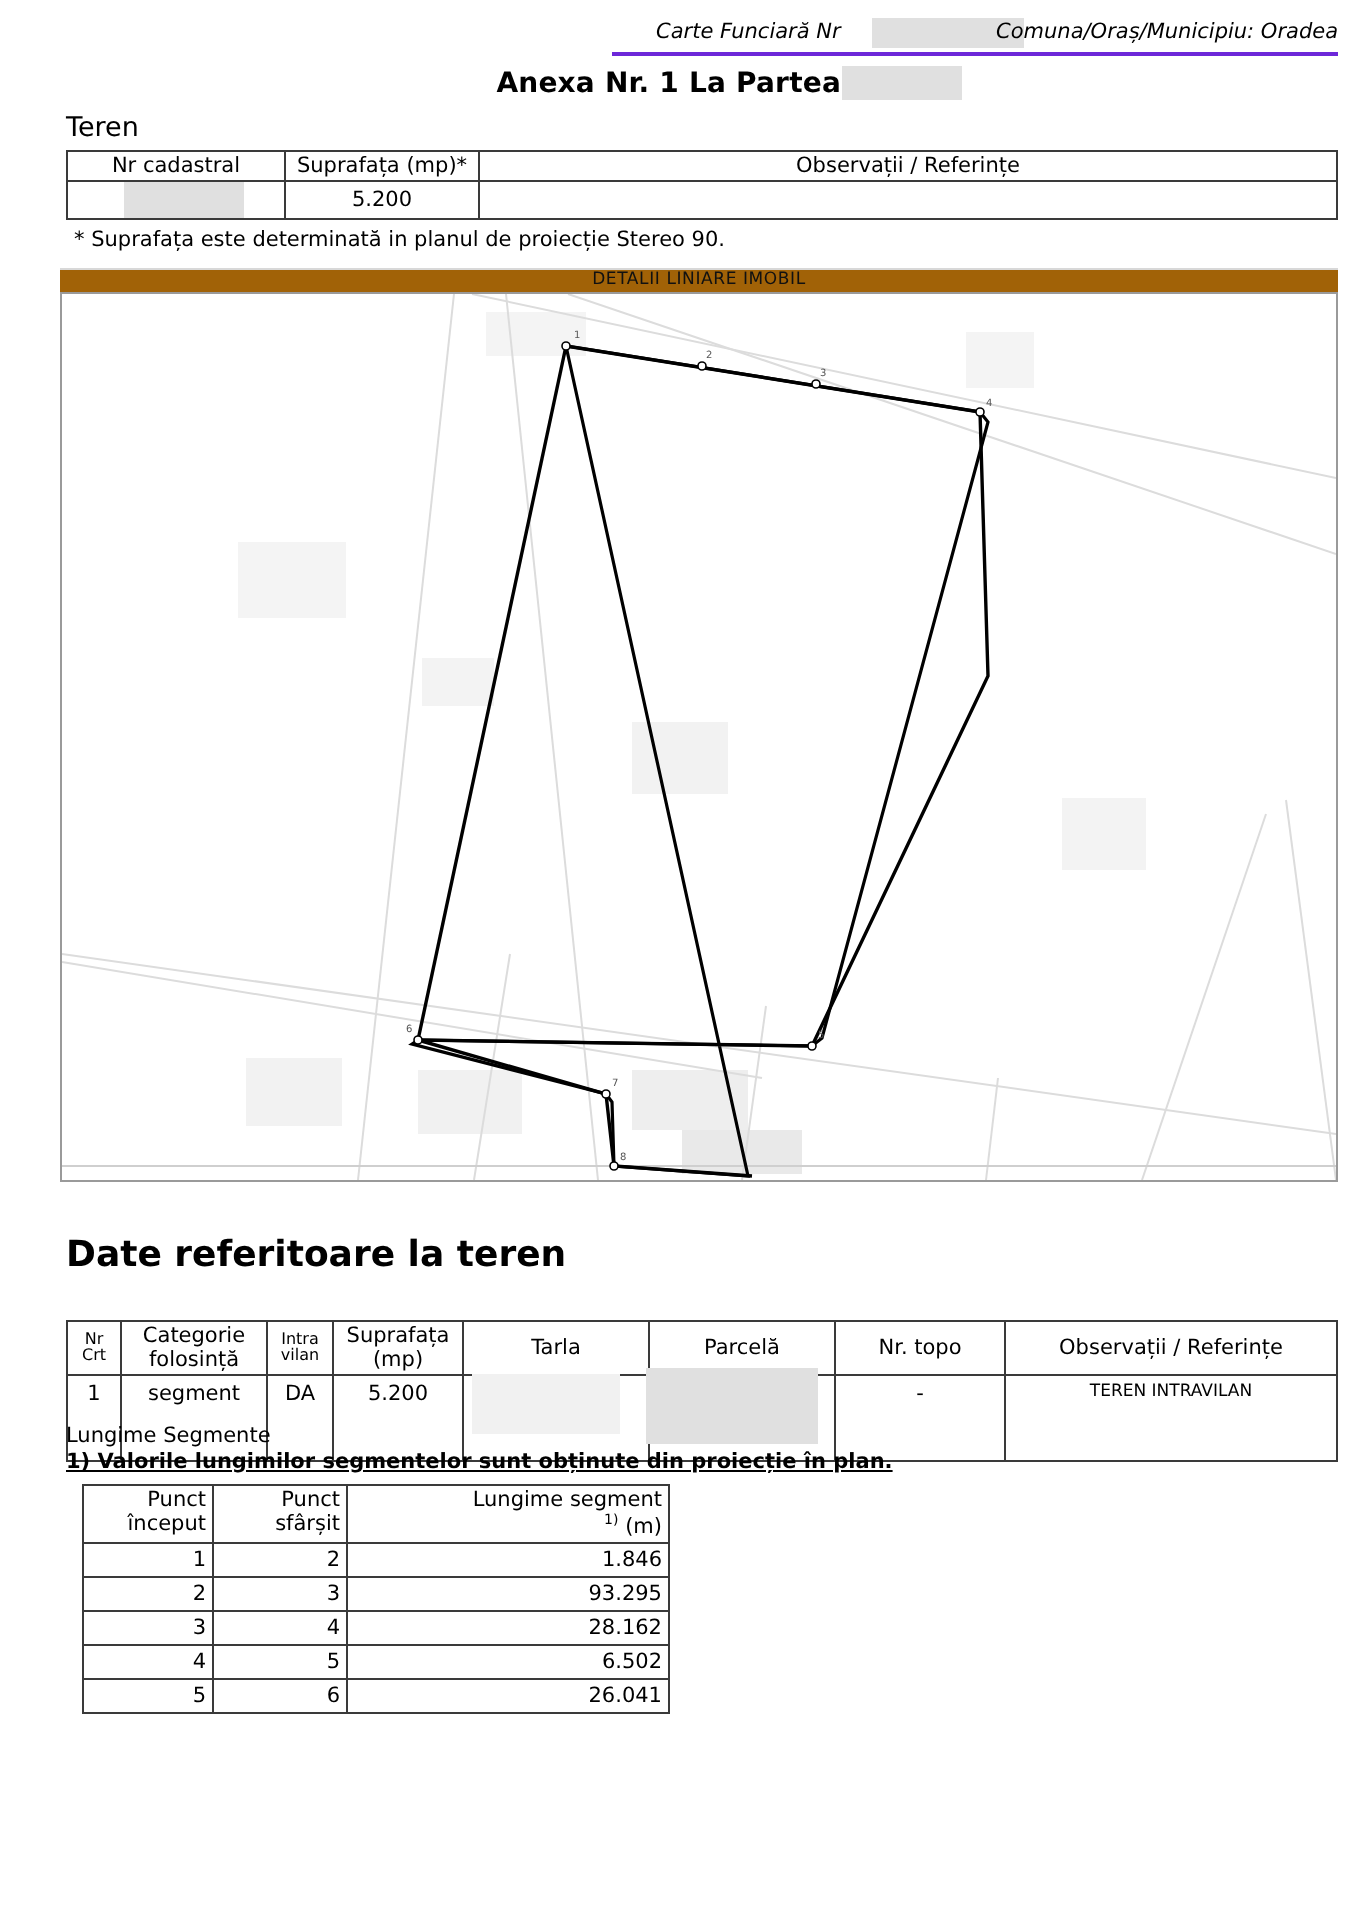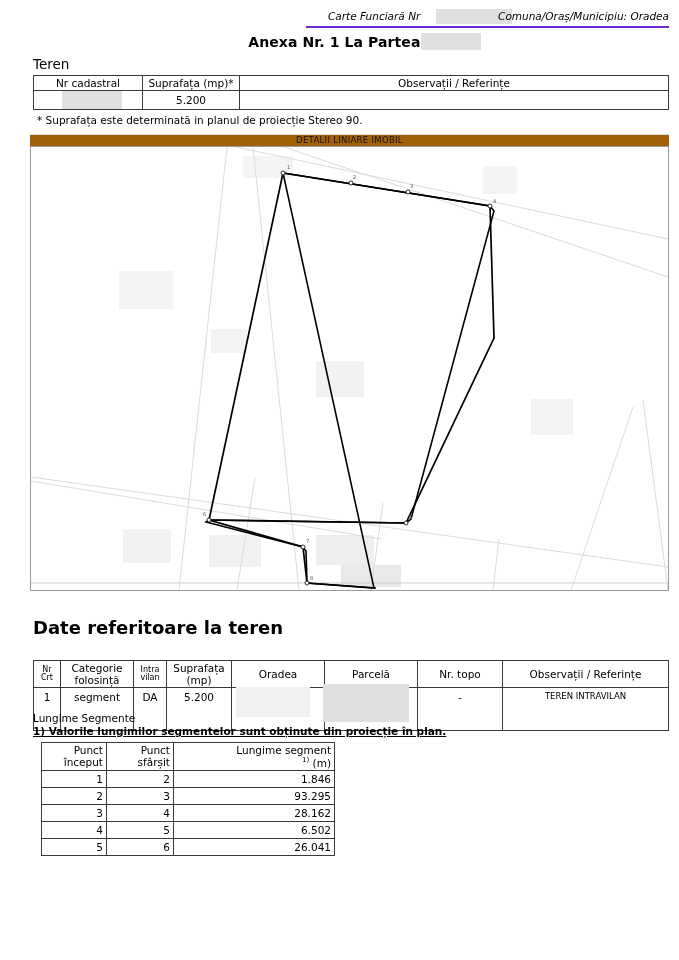--- a/index.html
+++ b/index.html
@@ -312,21 +312,21 @@
           <div>folosință</div>
         </th>
         <th class="d3">
           <div>Intra</div>
           <div>vilan</div>
         </th>
         <th class="d4">
           <div>Suprafața</div>
           <div>(mp)</div>
         </th>
-        <th class="d5">Oradea</th>
+        <th class="d5">Tarla</th>
         <th class="d6">Parcelă</th>
         <th class="d7">Nr. topo</th>
         <th>Observații / Referințe</th>
       </tr>
     </thead>
     <tbody>
       <tr>
         <td class="ctr">1</td>
         <td class="ctr">segment</td>
         <td class="ctr">DA</td>

